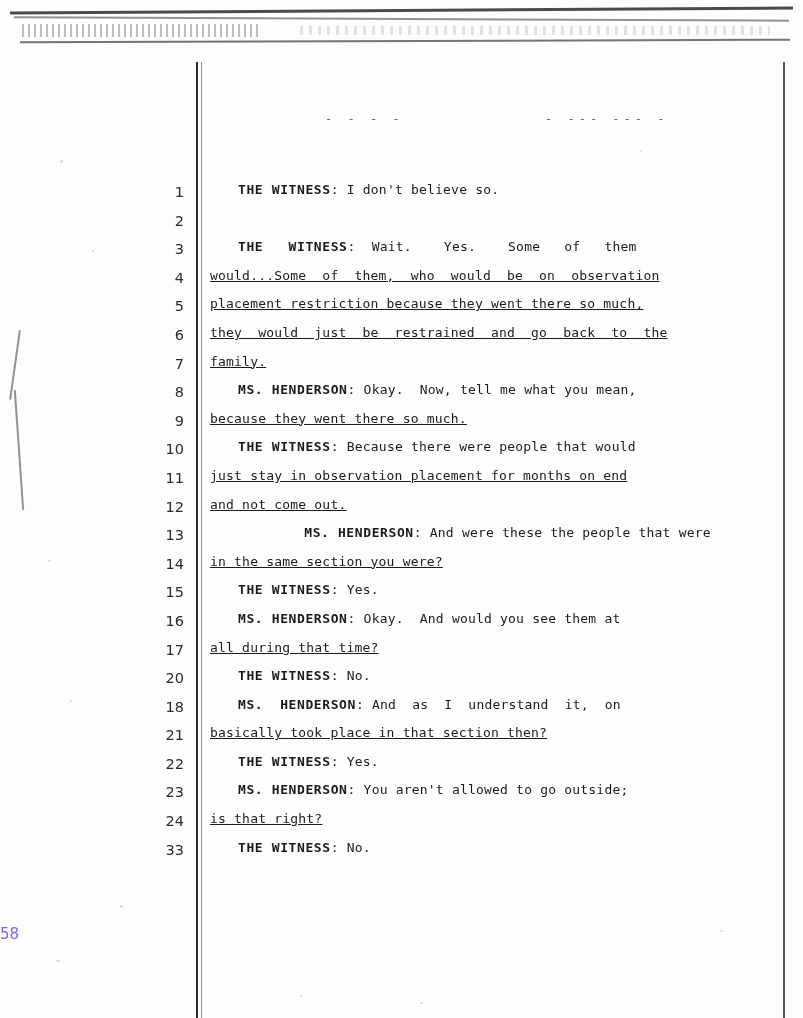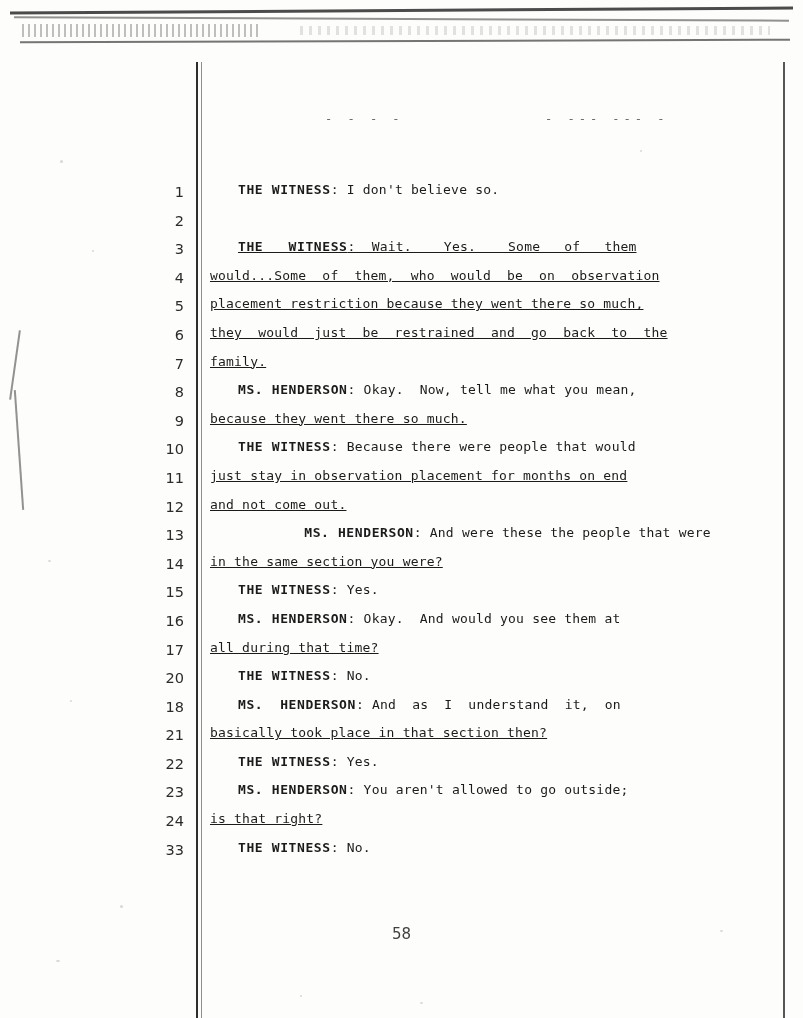--- a/index.html
+++ b/index.html
@@ -153,24 +153,23 @@
   .ltext.just { letter-spacing: .2px; text-decoration: underline; }
   .ltext .spk {
     font-weight: bold;
     letter-spacing: .6px;
   }
 
   .pagenum {
     position: absolute;
     left: 0; top: 925px;
     width: 803px;
-    text-align: center;
     font-family: "DejaVu Sans", sans-serif;
     font-size: 15px;
-    color: #404040;
+    color: #8b5cf6;
   }
 
   
   .pen-stroke {
     position: absolute;
     left: 6px; top: 330px;
     width: 26px; height: 180px;
   }
   .pen-stroke i {
     position: absolute;
@@ -209,21 +208,21 @@
   <div id="transcript">
       <div class="tline">
         <div class="lineno">1</div>
         <div class="ltext" style="left: 238px; width: 539px;"><span class="spk">THE WITNESS</span>: I don't believe so.</div>
       </div>
       <div class="tline">
         <div class="lineno">2</div>
       </div>
       <div class="tline">
         <div class="lineno">3</div>
-        <div class="ltext" style="left: 238px; width: 539px; text-decoration: underline;"><span class="spk">THE   WITNESS</span>:  Wait.    Yes.    Some   of   them</div>
+        <div class="ltext" style="left: 238px; width: 539px;"><span class="spk">THE   WITNESS</span>:  Wait.    Yes.    Some   of   them</div>
       </div>
       <div class="tline">
         <div class="lineno">4</div>
         <div class="ltext just">would...Some  of  them,  who  would  be  on  observation</div>
       </div>
       <div class="tline">
         <div class="lineno">5</div>
         <div class="ltext just">placement restriction because they went there so much,</div>
       </div>
       <div class="tline">

